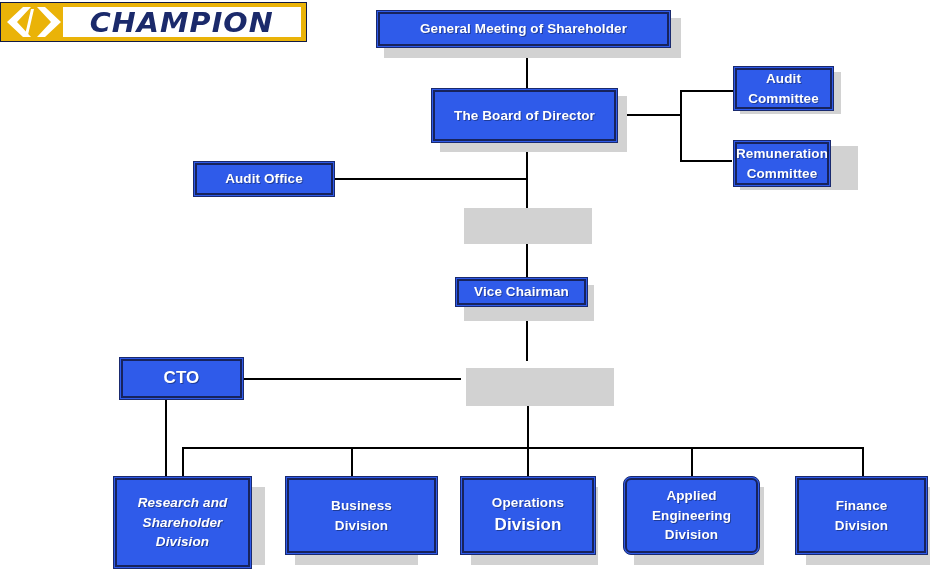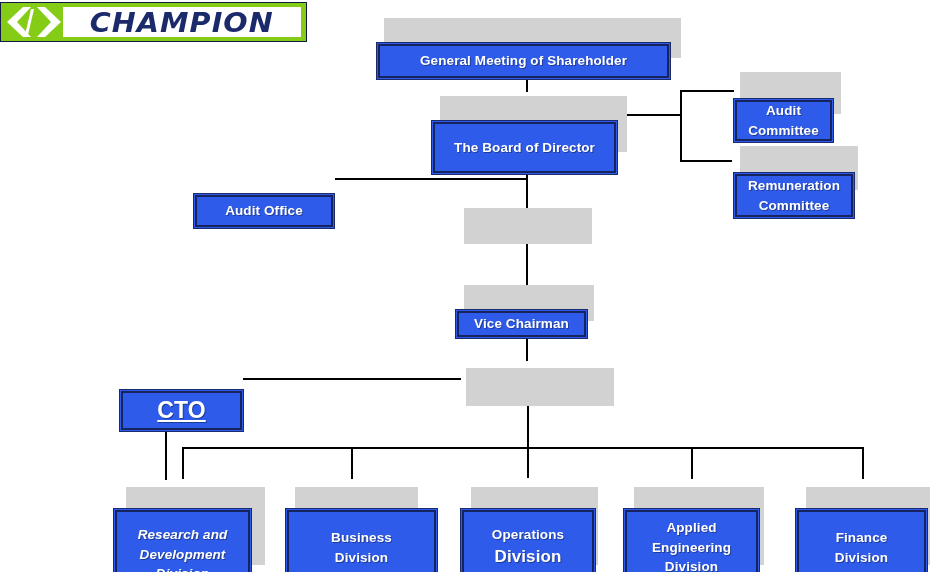--- a/index.html
+++ b/index.html
@@ -19,21 +19,21 @@
     overflow: hidden;
   }
 
   
   #logo {
     position: absolute;
     left: 0px;
     top: 2px;
     width: 307px;
     height: 40px;
-    background: #84cc16;
+    background: #eab308;
     border: 1px solid #111a45;
     box-sizing: border-box;
     display: flex;
     align-items: center;
     overflow: hidden;
   }
   #logo-mark {
     flex: 0 0 auto;
     width: 62px;
     height: 100%;
@@ -80,29 +80,28 @@
     align-items: center;
     justify-content: center;
     text-align: center;
     color: #ffffff;
     font-weight: bold;
     font-size: 13.5px;
     line-height: 1.45;
     letter-spacing: 0.1px;
     text-shadow: 1px 1px 0 rgba(0,0,0,0.35);
     z-index: 5;
-    margin-top: 32px;
   }
   .node .label { padding: 0 6px; }
   .shadow {
     position: absolute;
     background: #d2d2d2;
     z-index: 1;
   }
-  .node.big { font-size: 23px; text-decoration: underline; }
+  .node.big { font-size: 17px; }
   .node .small-line { font-size: 13.5px; display: block; }
   .node .big-line { font-size: 17px; display: block; }
 </style>
 </head>
 <body>
 
 <div id="chart-canvas">
 
   <div id="logo">
     <div id="logo-mark">
@@ -166,21 +165,21 @@
     <span class="label">The Board of Director</span>
   </div>
 
   <div class="node" style="left:733px; top:66px; width:101px; height:45px;">
     <span class="label">
       <span class="small-line">Audit</span>
       <span class="small-line">Committee</span>
     </span>
   </div>
 
-  <div class="node" style="left:733px; top:140px; width:122px; height:47px;">
+  <div class="node" style="left:733px; top:140px; width:98px; height:47px;">
     <span class="label">
       <span class="small-line">Remuneration</span>
       <span class="small-line">Committee</span>
     </span>
   </div>
 
   <div class="node" style="left:193px; top:161px; width:142px; height:36px;">
     <span class="label">Audit Office</span>
   </div>
 
@@ -190,40 +189,40 @@
   </div>
 
   <div class="node big" style="left:119px; top:357px; width:125px; height:43px;">
     <span class="label">CTO</span>
   </div>
 
 
   <div class="node" style="left:113px; top:476px; width:139px; height:93px;font-style:italic;">
     <span class="label">
       <span class="small-line">Research and</span>
-      <span class="small-line">Development</span>
+      <span class="small-line">Shareholder</span>
       <span class="small-line">Division</span>
     </span>
   </div>
 
   <div class="node" style="left:285px; top:476px; width:153px; height:79px;">
     <span class="label">
       <span class="small-line">Business</span>
       <span class="small-line">Division</span>
     </span>
   </div>
 
   <div class="node" style="left:460px; top:476px; width:136px; height:79px;">
     <span class="label">
       <span class="small-line">Operations</span>
       <span class="big-line">Division</span>
     </span>
   </div>
 
-  <div class="node" style="left:623px; top:476px; width:137px; height:79px;">
+  <div class="node" style="left:623px; top:476px; width:137px; height:79px;border-radius:8px;">
     <span class="label">
       <span class="small-line">Applied</span>
       <span class="small-line">Engineering</span>
       <span class="small-line">Division</span>
     </span>
   </div>
 
   <div class="node" style="left:795px; top:476px; width:133px; height:79px;">
     <span class="label">
       <span class="small-line">Finance</span>

